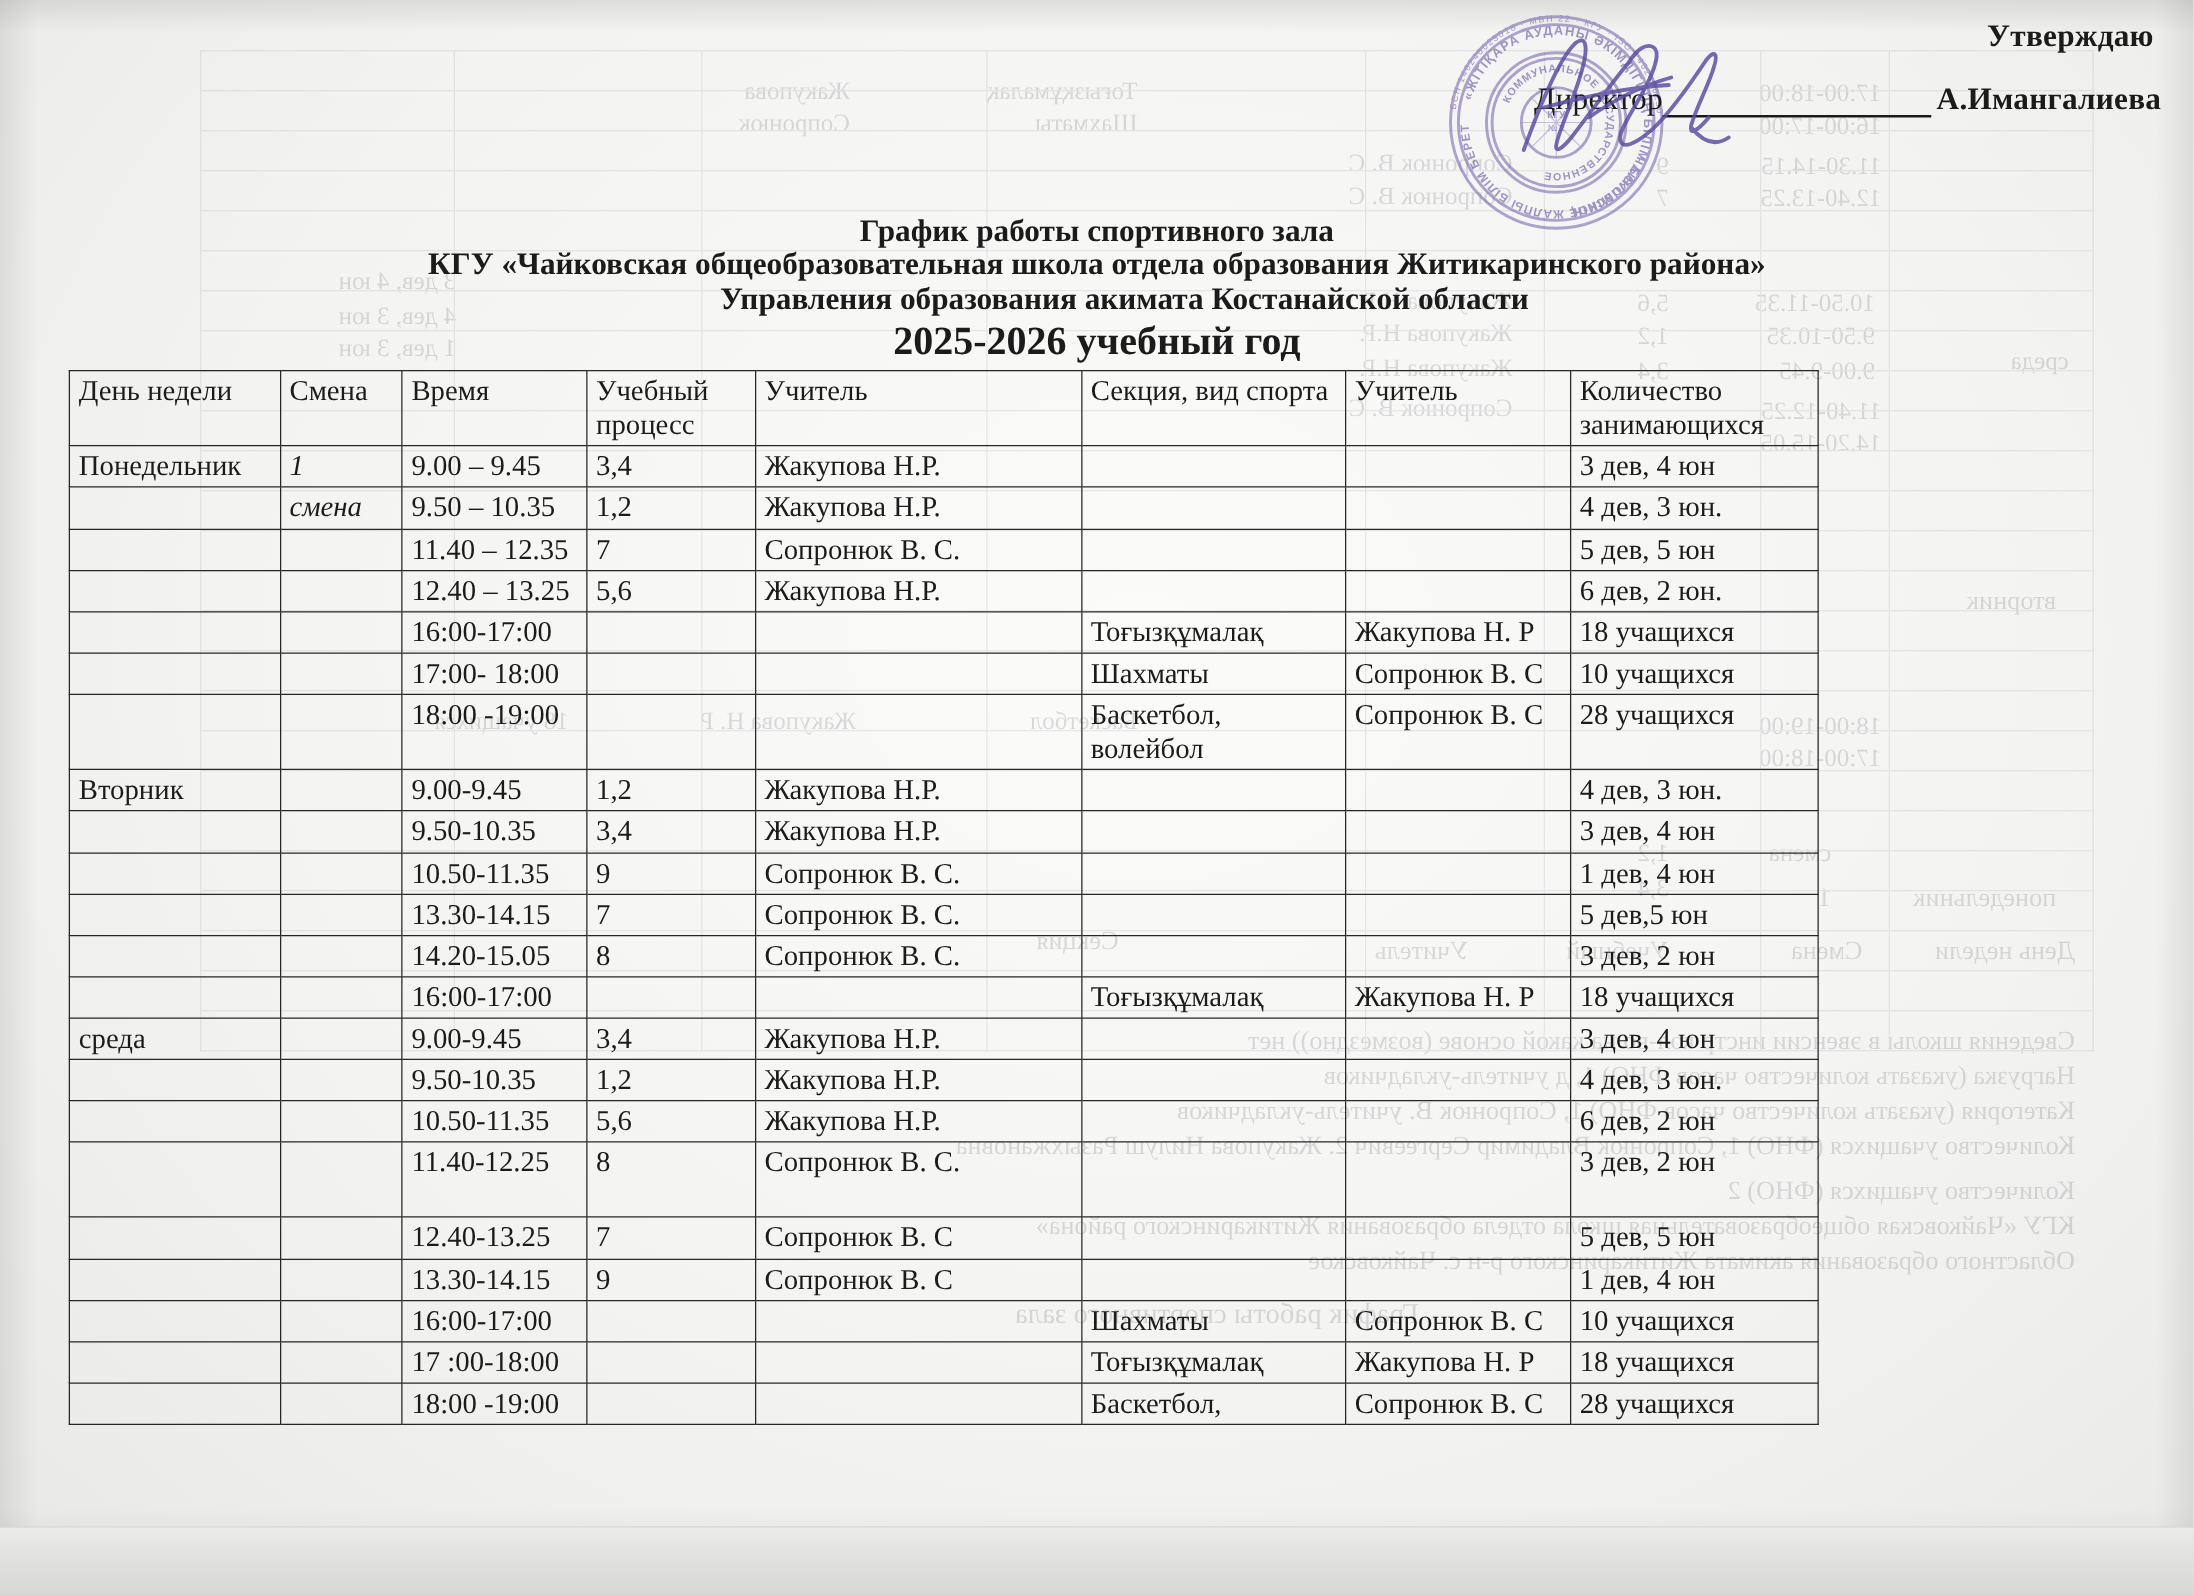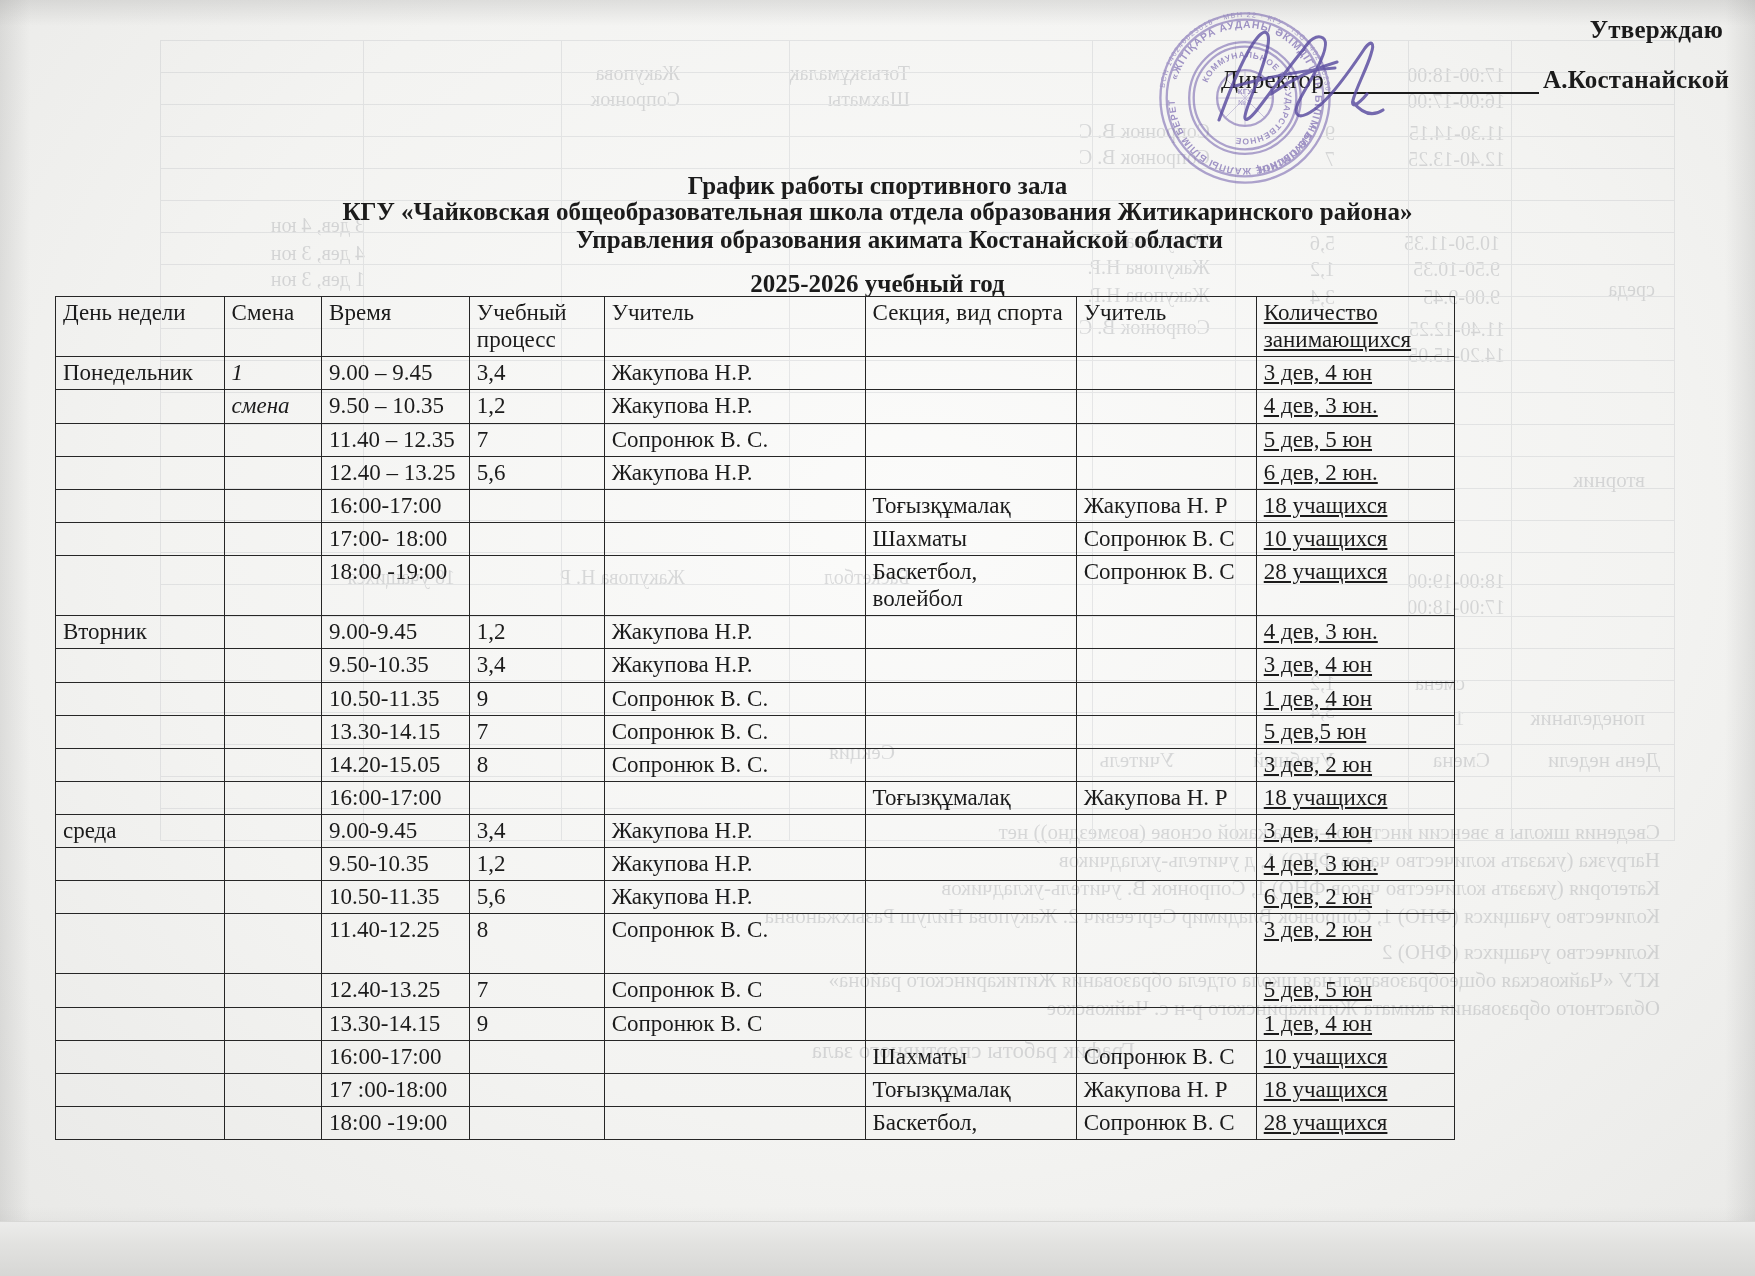--- a/index.html
+++ b/index.html
@@ -84,21 +84,21 @@
   }
 
   
   .doc-title{
     position:absolute;left:0;right:0;text-align:center;
     font-weight:bold;z-index:4;
   }
   .title-1{top:172px;font-size:25px;}
   .title-2{top:198px;font-size:25px;}
   .title-3{top:226px;font-size:25px;padding-left:44px;}
-  .title-4{top:270px;font-size:25px;}
+  .title-4{top:254px;font-size:32px;}
 
   
   #schedule-table{
     position:absolute;left:55px;top:296px;
     width:1400px;
     border-collapse:collapse;
     font-size:23px;
     background:transparent;
     z-index:4;
   }
@@ -115,21 +115,21 @@
     height:52px;vertical-align:top;
   }
   
   .c-day{width:160px;}
   .c-shift{width:88px;}
   .c-time{width:152px;}
   .c-proc{width:128px;}
   .c-teacher{width:285px;}
   .c-section{width:212px;}
   .c-secteacher{width:182px;}
-  .c-count{width:193px;text-decoration:underline;}
+  .c-count{width:193px;}
 
   .day-name{font-weight:bold;text-align:center;}
   .day-name.left{text-align:left;padding-left:10px;}
   .shift-cell{font-weight:bold;font-style:italic;text-align:center;}
   .proc-cell{text-align:center;}
   .time-bold{font-weight:bold;}
   .row-h{height:31px;}
   .row-tall{height:60px;}
 </style>
 </head>
@@ -497,21 +497,21 @@
       <path d="M148,78 C156,88 166,94 178,86"></path>
       <path d="M30,62 C60,54 96,46 130,44"></path>
     </g>
   </svg>
 
   <div class="approve-block">
     <span class="approve-word">Утверждаю</span>
     <span class="director-line">
       <span class="director-label">Директор</span>
       <span class="sig-rule"></span>
-      <span class="director-name">А.Костанайской</span>
+      <span class="director-name">А.Имангалиева</span>
     </span>
   </div>
 
   <div class="doc-title title-1">График работы спортивного зала</div>
   <div class="doc-title title-2">КГУ «Чайковская общеобразовательная школа  отдела образования Житикаринского района»</div>
   <div class="doc-title title-3">Управления образования акимата Костанайской области</div>
   <div class="doc-title title-4">2025-2026 учебный год</div>
 
   <table id="schedule-table">
     <thead>

